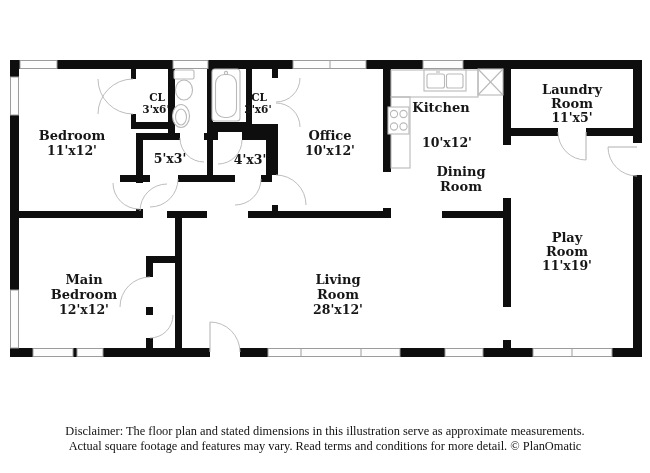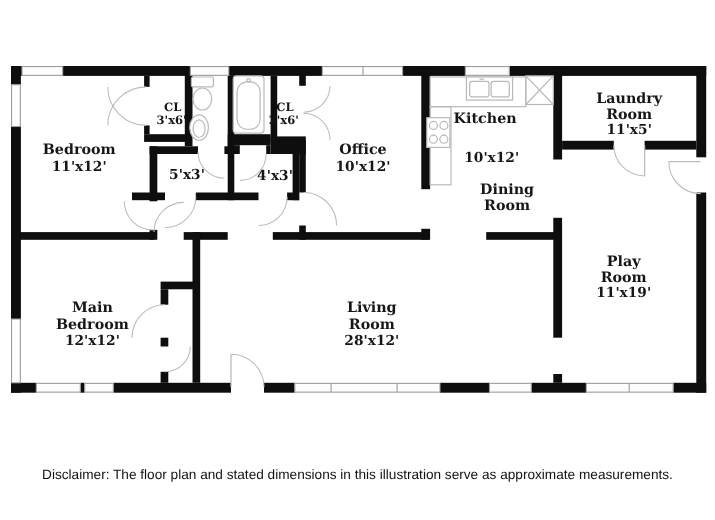--- a/index.html
+++ b/index.html
@@ -12,21 +12,21 @@
   .winline{stroke:#9c9c9c;stroke-width:1;}
   .door{fill:none;stroke:#bdbdbd;stroke-width:1;}
   .leaf{stroke:#bdbdbd;stroke-width:1.2;fill:none;}
   .fix{fill:#ffffff;stroke:#b9b9b9;stroke-width:1.1;}
   .fixn{fill:none;stroke:#b9b9b9;stroke-width:1.1;}
   .lbl{fill:#161616;font-weight:bold;text-anchor:middle;font-family:"DejaVu Serif","Liberation Serif",serif;}
   .f13{font-size:13px;}
   .f12{font-size:12.5px;}
   .f11{font-size:10.5px;}
   .disclaimer{position:absolute;left:0;top:424px;width:650px;text-align:center;
-      font-family:Liberation Sans, sans-serif;font-size:12.4px;line-height:15px;color:#121212;}
+      font-family:Liberation Serif, serif;font-size:12.4px;line-height:15px;color:#121212;}
 </style>
 </head>
 <body>
 
 <div class="page">
   <svg width="650" height="410" viewBox="0 0 650 410">
 
     <g class="walls">
 
       <rect x="10" y="60" width="10" height="9"></rect>
@@ -199,14 +199,15 @@
       <text class="lbl f12" x="84" y="314">12'x12'</text>
 
       <text class="lbl f13" x="338" y="284">Living</text>
       <text class="lbl f13" x="338" y="299">Room</text>
       <text class="lbl f12" x="338" y="314">28'x12'</text>
     </g>
   </svg>
 
   <div class="disclaimer">
     <div>Disclaimer: The floor plan and stated dimensions in this illustration serve as approximate measurements.</div>
+    <div>Actual square footage and features may vary. Read terms and conditions for more detail. © PlanOmatic</div>
   </div>
 </div>
 
 </body></html>

